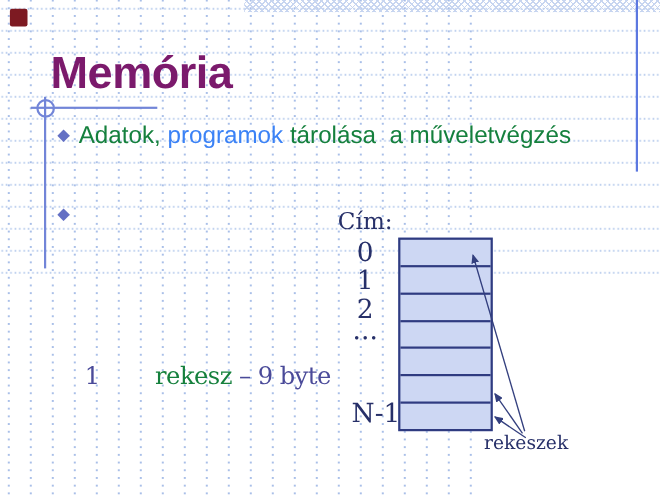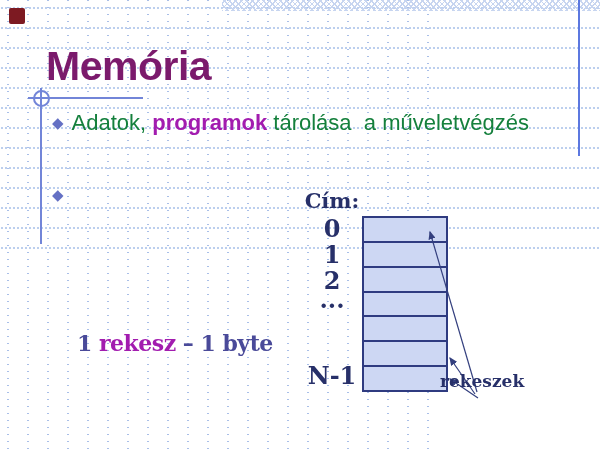--- a/index.html
+++ b/index.html
@@ -36,42 +36,42 @@
     font-size:41px; font-weight:bold; line-height:40px; letter-spacing:-0.5px;
     color:#7b1a6c;
   }
   .bullet{ position:absolute; display:flex; gap:8px; }
   .b1{ left:52px; top:109px; }
   .b2{ left:52px; top:181px; }
   .diamond{ font-size:15px; color:#6470c4; line-height:28px; }
   .btext{ font-size:22px; line-height:28px; color:#333366; }
   .btext span{ white-space:pre; }
   .navy{ color:#15803d; }
-  .brown{ color:#a21caf;font-weight:bold; }
+  .brown{ color:#3b82f6; }
   
-  .dfont{ font-family:"DejaVu Serif", serif; font-weight:bold; color:#273069; }
+  .dfont{ font-family:"DejaVu Serif", serif; font-weight:normal; color:#273069; }
   .cim{ position:absolute; left:300px; top:190px; width:64px; text-align:center;
     font-size:21px; line-height:22px; }
   .addr{ position:absolute; left:300px; width:64px; text-align:center;
     font-size:24px; line-height:24px; }
-  .a0{ top:217px; } .a1{ top:243px; } .a2{ top:269px; } .adots{ top:288px; } .aN{ top:364px; }
+  .a0{ top:217px; } .a1{ top:243px; } .a2{ top:269px; } .adots{ top:288px; } .aN{ top:364px;text-align:right; }
   .memtable{
     position:absolute; left:362px; top:216px; width:82px; height:172px;
     border:2px solid #2f3b80; background:#cdd7f3; display:flex; flex-direction:column;
     box-sizing:content-box;
   }
   .cell{ flex:1; border-bottom:2px solid #2f3b80; }
   .cell:last-child{ border-bottom:none; }
   .arrows{ position:absolute; left:0; top:0; width:600px; height:450px; pointer-events:none; }
   .caption{ position:absolute; left:77px; top:331px; font-size:22px; letter-spacing:-0.5px;
     line-height:24px; }
   .caption span{ white-space:pre; }
   .cap-ind{ color:#4a4a99; }
-  .cap-brn{ color:#a21caf; }
-  .rekeszek{ position:absolute; left:440px; top:372px; font-size:17px; line-height:18px; }
+  .cap-brn{ color:#15803d;margin-left:44px; }
+  .rekeszek{ position:absolute; left:440px; top:394px; font-size:17px; line-height:18px; }
 </style>
 </head>
 <body>
 
 <div id="slide">
   <div class="grid-v"></div>
   <div class="grid-h"></div>
   <div class="hatch"></div>
   <div class="corner"></div>
   <div class="rline"></div>
@@ -113,16 +113,16 @@
     <defs>
       <marker id="ah" markerWidth="8" markerHeight="6" refX="6" refY="3" orient="auto">
         <path d="M0,0 L7,3 L0,6 z" fill="#333f7e"></path>
       </marker>
     </defs>
     <line x1="477" y1="392" x2="430" y2="232" stroke="#333f7e" stroke-width="1.2" marker-end="url(#ah)"></line>
     <line x1="475" y1="394" x2="450" y2="358" stroke="#333f7e" stroke-width="1.2" marker-end="url(#ah)"></line>
     <line x1="478" y1="398" x2="450" y2="379" stroke="#333f7e" stroke-width="1.2" marker-end="url(#ah)"></line>
   </svg>
 
-  <div class="caption dfont"><span class="cap-ind">1</span><span class="cap-brn"> rekesz</span><span class="cap-ind"> – 1 byte</span></div>
+  <div class="caption dfont"><span class="cap-ind">1</span><span class="cap-brn"> rekesz</span><span class="cap-ind"> – 9 byte</span></div>
 
   <div class="rekeszek dfont">rekeszek</div>
 </div>
 
 </body></html>

